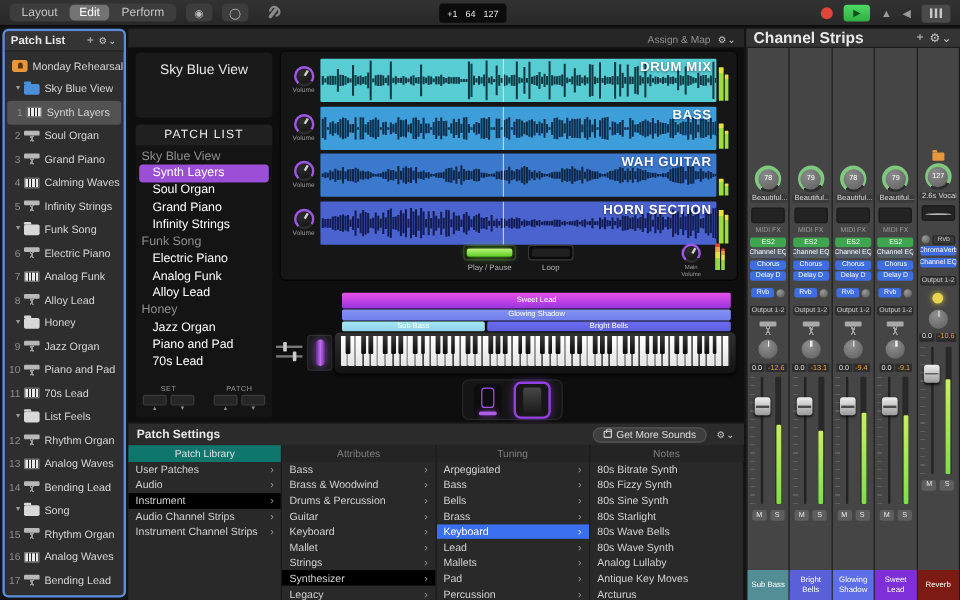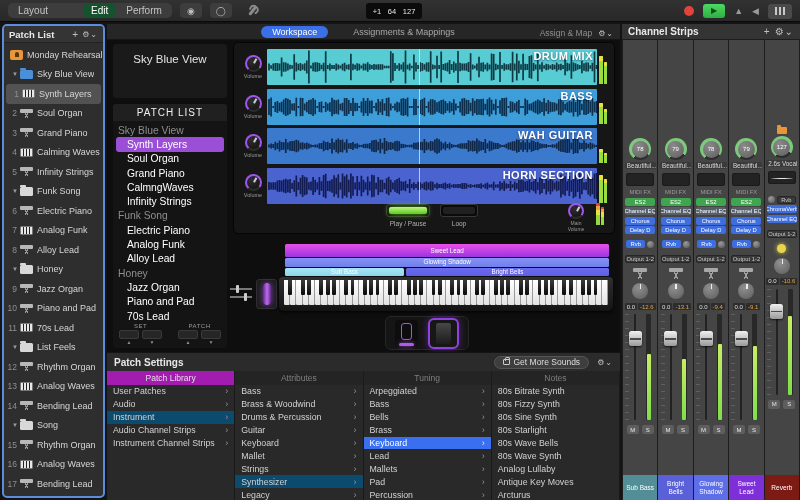--- a/index.html
+++ b/index.html
@@ -2,21 +2,21 @@
 <html><head>
 <meta charset="utf-8">
 <style>
   * { margin:0; padding:0; box-sizing:border-box; font-family:"Liberation Sans", sans-serif; }
   html,body { width:800px; height:500px; background:#141414; overflow:hidden; position:relative; }
 
   
   .toolbar { position:absolute; top:0; left:0; width:800px; height:22px; background:linear-gradient(#323232,#282828); border-bottom:1px solid #0a0a0a; display:flex; align-items:center; padding:0 8px; }
   .mode-seg { display:flex; background:#3d3d3d; border-radius:5px; padding:1px 2px; gap:2px; }
   .mode-seg .mode { font-size:10px; color:#c4c4c4; padding:1px 8px; border-radius:4px; cursor:default; }
-  .mode-seg .mode.active { background:#14532d; color:#fff;margin-left:25px; }
+  .mode-seg .mode.active { background:#737373; color:#fff; }
   .tb-btn { width:22px; height:15px; background:#3d3d3d; border-radius:4px; margin-left:8px; display:flex; align-items:center; justify-content:center; color:#bdbdbd; font-size:9px; }
   .wrench { margin-left:14px; width:12px; height:12px; position:relative; }
   .wrench::before { content:""; position:absolute; left:5px; top:1px; width:3px; height:10px; background:#8a8a8a; border-radius:2px; transform:rotate(38deg); }
   .wrench::after { content:""; position:absolute; left:3px; top:0; width:6px; height:5px; border:2px solid #8a8a8a; border-radius:50%; border-bottom-color:transparent; transform:rotate(38deg); }
   .lcd { position:absolute; left:366px; top:3px; width:56px; height:16px; background:#0b0b0b; border-radius:3px; display:flex; align-items:center; justify-content:space-evenly; }
   .lcd span { font-size:7.5px; color:#e6e6e6; }
   .tb-right { position:absolute; right:8px; top:0; height:22px; display:flex; align-items:center; gap:9px; }
   .rec-dot { width:10px; height:10px; border-radius:50%; background:#e0443a; }
   .play-btn { width:22px; height:14px; background:linear-gradient(#4cd964,#2fae43); border-radius:3px; display:flex; align-items:center; justify-content:center; }
   .play-btn span { color:#0a4d18; font-size:8px; line-height:1; }
@@ -117,33 +117,33 @@
   
   .psettings { position:absolute; left:0; right:0; top:328px; height:148px; background:#2b2b2b; border-top:1px solid #141414; }
   .ps-header { height:18px; display:flex; align-items:center; padding:0 7px; }
   .ps-header .t { font-size:10px; font-weight:bold; color:#e8e8e8; flex:1; }
   .gms { display:flex; align-items:center; gap:4px; background:#3e3e3e; border:1px solid #565656; border-radius:8px; height:13px; padding:0 8px; font-size:8.5px; color:#ddd; margin-right:8px; }
   .bag { width:7px; height:6px; border:1px solid #ccc; border-radius:1px; position:relative; }
   .bag::before { content:""; position:absolute; left:1px; top:-3px; width:3px; height:3px; border:1px solid #ccc; border-bottom:none; border-radius:2px 2px 0 0; }
   .gearmenu { font-size:8px; color:#c0c0c0; letter-spacing:1px; }
   .ps-tabs { height:14px; display:flex; background:#242424; }
   .ps-tab { width:25%; text-align:center; font-size:8.5px; color:#7f7f7f; line-height:14px; border-right:1px solid #1c1c1c; }
-  .ps-tab.active { background:#a21caf; color:#e0e0e0; }
+  .ps-tab.active { background:#0f766e; color:#e0e0e0; }
   .ps-cols { position:absolute; top:32px; bottom:0; left:0; right:0; display:flex; }
   .ps-col { width:25%; border-right:1px solid #191919; background:#292929; overflow:hidden; }
   .ps-row { height:12.9px; display:flex; align-items:center; padding:0 6px; font-size:8.8px; color:#d2d2d2; white-space:nowrap; }
   .ps-row .ch { margin-left:auto; color:#969696; font-size:9px; }
-  .ps-row.selgray { background:#0c4a6e; }
+  .ps-row.selgray { background:#000000; }
   .ps-row.selblue { background:#3a6ff0; color:#fff; }
   .ps-row.selblue .ch { color:#dce6ff; }
 
   
   .rightpanel { position:absolute; left:622px; top:24px; width:178px; bottom:0; background:#262626; }
   .cs-header { height:16px; background:#343434; display:flex; align-items:center; padding:0 6px; border-bottom:1px solid #1d1d1d; }
-  .cs-header .t { font-size:10px; font-weight:bold; color:#e8e8e8; flex:1; }
+  .cs-header .t { font-size:13px; font-weight:bold; color:#e8e8e8; flex:1; }
   .cs-header .b { color:#c0c0c0; font-size:10px; margin-left:5px; }
   .strips { position:absolute; top:16px; bottom:0; left:0; right:0; display:flex; gap:1px; padding:0 1px; background:#1d1d1d; }
   .strip { flex:1; background:#454545; display:flex; flex-direction:column; align-items:center; position:relative; }
   .s-spacer { height:98px; flex:none; }
   .s-folder { width:10px; height:7px; background:#e8963a; border-radius:1px; position:relative; margin-bottom:2px; }
   .s-folder::before { content:""; position:absolute; top:-2px; left:0; width:4px; height:2px; background:#e8963a; border-radius:1px 1px 0 0; }
   .s-knob { width:22px; height:22px; border-radius:50%; background:conic-gradient(from 215deg,#7ec97d 0deg 270deg,#2d2d2d 270deg 360deg); position:relative; flex:none; }
   .s-knob i { position:absolute; inset:2.5px; border-radius:50%; background:radial-gradient(circle at 35% 30%,#8a8a8a,#5f5f5f); display:flex; align-items:center; justify-content:center; font-style:normal; font-size:6px; color:#fff; }
   .s-lab { margin-top:2px; font-size:6.3px; color:#d8d8d8; background:#3a3a3a; border-radius:2px; padding:0 2px; max-width:31px; overflow:hidden; white-space:nowrap; }
   .s-eq { margin-top:4px; width:28px; height:13px; background:#232323; border-radius:2px; border:1px solid #1a1a1a; position:relative; overflow:hidden; }
@@ -334,43 +334,38 @@
       <div class="sb-row">
         <span class="num">17</span>
         <span class="ic-stand"></span>
         <span class="lbl">Bending Lead</span>
       </div>
     </div>
 </div>
 
 <div class="center">
   <div class="ws-tabbar">
-    <span id="ws-tabs" style="display:flex;gap:14px;align-items:center;">
-        <span class="ws-tab active">Workspace</span>
-        <span class="ws-tab">Assignments &amp; Mappings</span>
-      </span>
     <span class="assign-map">
       <span>Assign &amp; Map</span>
       <span class="gearmenu"><span>⚙</span><span>⌄</span></span>
     </span>
   </div>
 
   <div class="workspace">
     <div class="patch-display">
       <div class="l1">Sky Blue View</div>
     </div>
 
     <div class="plw">
       <div class="plw-h">PATCH LIST</div>
       <div class="plw-list" id="plw-list">
           <div class="plw-row hdr">Sky Blue View</div>
           <div class="plw-row sel">Synth Layers</div>
           <div class="plw-row">Soul Organ</div>
           <div class="plw-row">Grand Piano</div>
-          <div class="plw-row">CalmngWaves</div>
           <div class="plw-row">Infinity Strings</div>
           <div class="plw-row hdr">Funk Song</div>
           <div class="plw-row">Electric Piano</div>
           <div class="plw-row">Analog Funk</div>
           <div class="plw-row">Alloy Lead</div>
           <div class="plw-row hdr">Honey</div>
           <div class="plw-row">Jazz Organ</div>
           <div class="plw-row">Piano and Pad</div>
           <div class="plw-row">70s Lead</div>
         </div>

